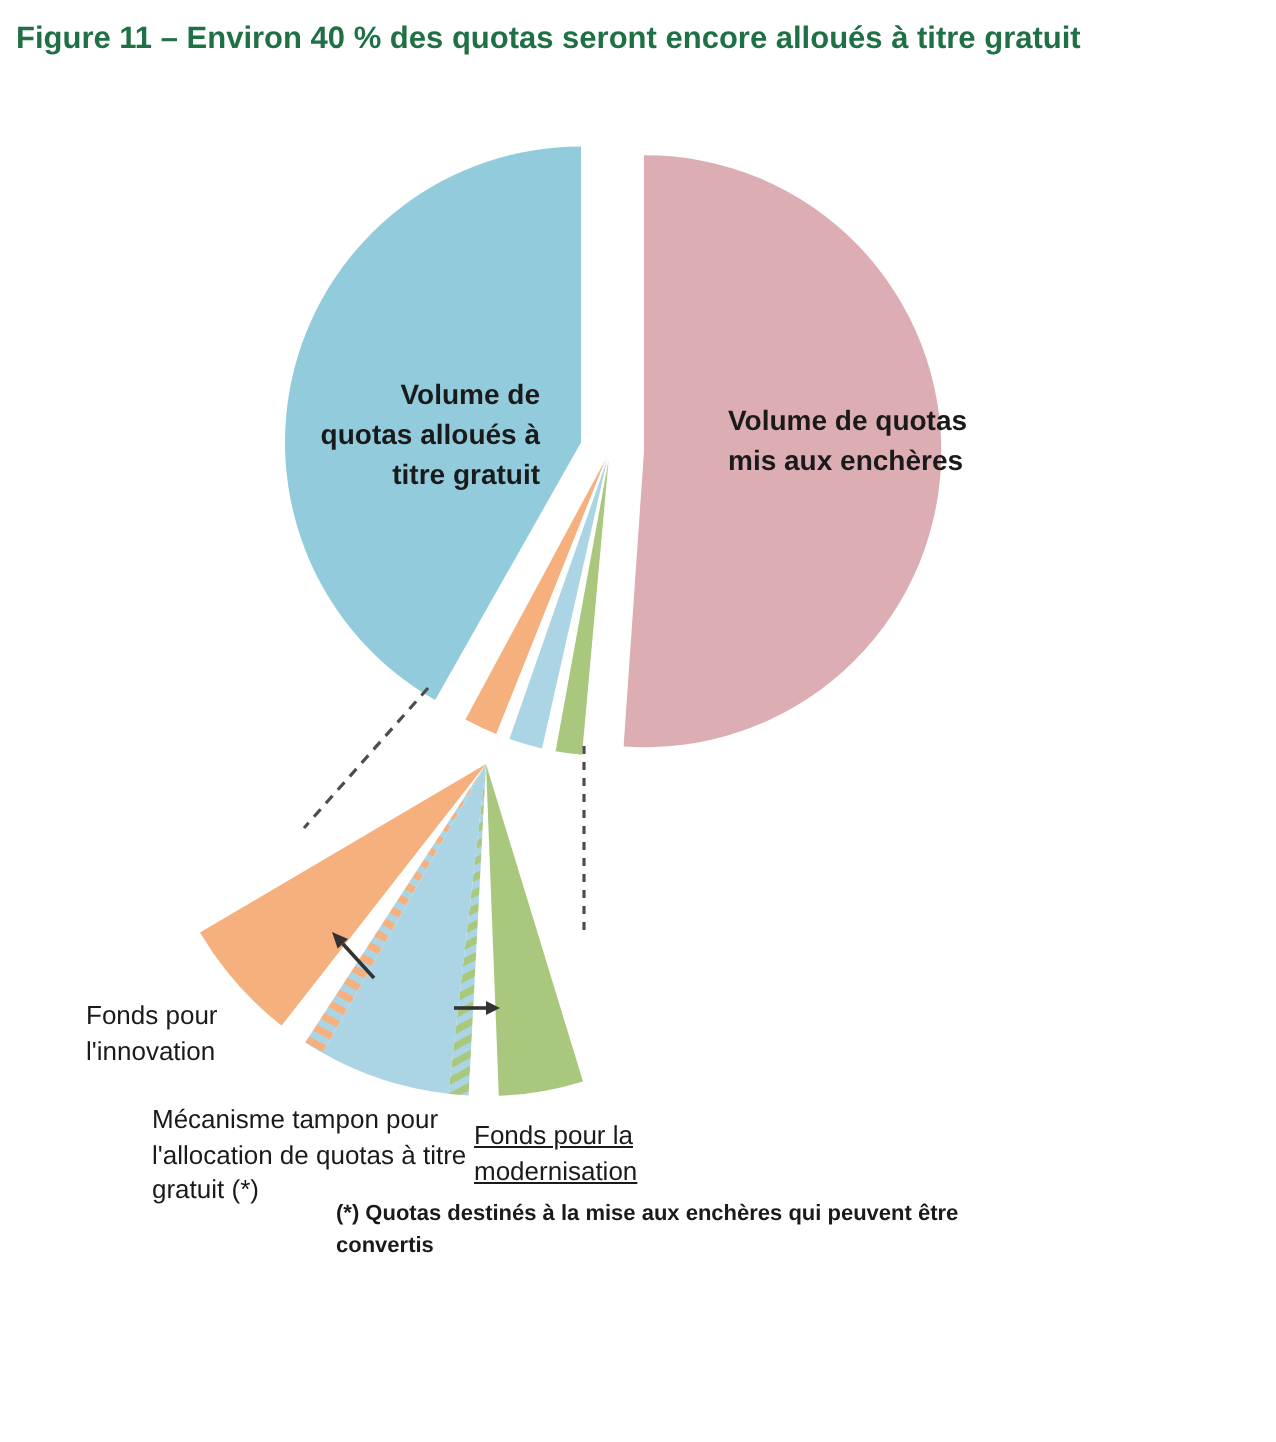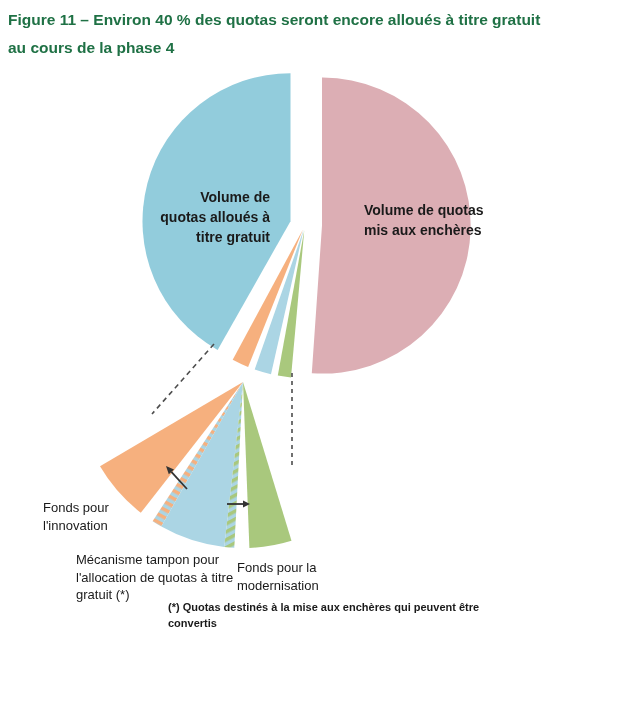--- a/index.html
+++ b/index.html
@@ -11,39 +11,38 @@
     position:absolute;left:8px;top:6px;width:610px;
     font-size:15.5px;font-weight:700;line-height:28px;
   }
   #chart-svg{position:absolute;left:0;top:0;}
   .lbl{position:absolute;font-weight:700;font-size:14px;line-height:20px;color:#1a1a1a;}
   .lbl-free{left:158px;top:187px;width:112px;text-align:right;}
   .lbl-auction{left:364px;top:200px;width:126px;}
   .lbl-s{position:absolute;font-weight:400;font-size:13px;line-height:17.5px;color:#1a1a1a;}
   .lbl-innovation{left:43px;top:499px;width:92px;}
   .lbl-buffer{left:76px;top:551px;width:178px;}
-  .lbl-modernisation{left:237px;top:559px;width:108px;}
+  .lbl-modernisation{left:237px;top:559px;width:108px;text-decoration:underline;}
   .footnote{
     position:absolute;left:168px;top:599px;width:320px;
     font-size:11px;font-weight:700;line-height:16px;color:#1a1a1a;
   }
   .source{
     position:absolute;right:4px;top:650px;width:620px;text-align:right;
     font-family:"Liberation Serif",serif;font-style:italic;
     font-size:14.5px;line-height:19.5px;color:#000000;
   }
 </style>
 </head>
 <body>
 
 <div class="page">
 
   <div class="fig-title" style="color: rgb(31, 113, 69);">
     <div>Figure 11 – Environ 40 % des quotas seront encore alloués à titre gratuit</div>
-    <div>au cours de la phase 4</div>
   </div>
 
   <svg id="chart-svg" width="638" height="721" viewBox="0 0 638 721">
     <defs>
       <pattern id="pOr" patternUnits="userSpaceOnUse" width="7" height="7" patternTransform="rotate(118)">
         <rect class="bg" width="7" height="7" fill="#ABD5E4"></rect>
         <rect class="fg" width="3.5" height="7" fill="#F6B07E"></rect>
       </pattern>
       <pattern id="pGr" patternUnits="userSpaceOnUse" width="7" height="7" patternTransform="rotate(62)">
         <rect class="bg" width="7" height="7" fill="#ABD5E4"></rect>

